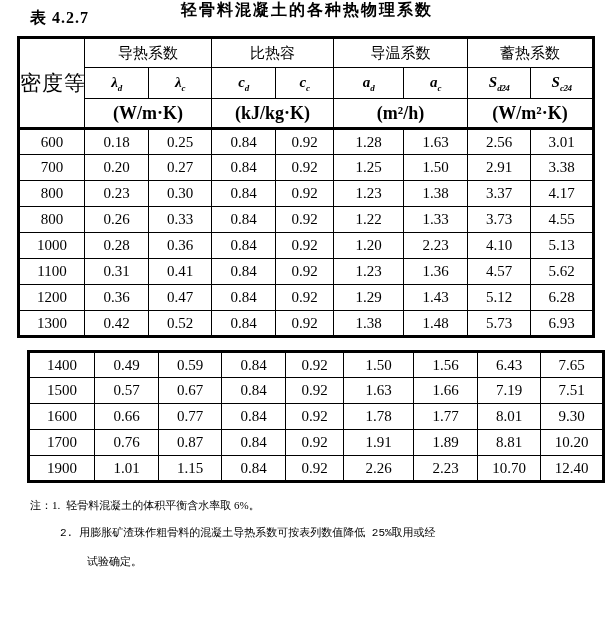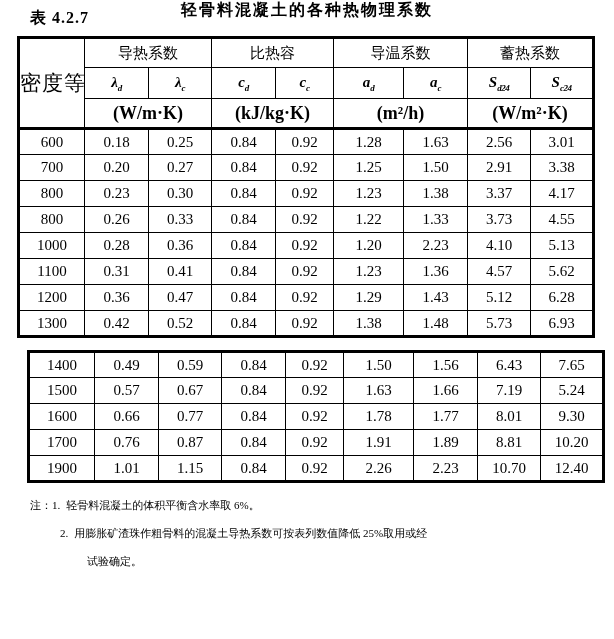--- a/index.html
+++ b/index.html
@@ -28,21 +28,21 @@
   tr.symrow td { height:31px; font-style:italic; font-weight:bold;
     font-family:"Liberation Serif",serif; }
   tr.symrow sub { font-size:9px; font-style:italic; letter-spacing:-0.5px; }
   tr.unitrow td { height:30px; font-weight:bold; font-size:18px;
     border-bottom:3px solid #000; }
   tbody td { height:26px; }
   tbody tr:first-child td { border-top:3px solid #000; }
 
   
   .notes { margin:8px 0 0 30px; font-size:11px; line-height:28px; width:560px; }
-  .notes .n2 { padding-left:30px; }
+  .notes .n2 { padding-left:30px;font-family:Liberation Mono, monospace; }
   .notes .n3 { padding-left:57px; }
   .notes .nnum { margin-right:6px; }
 </style>
 </head>
 <body>
 
 <div class="page">
 
   <div class="caption">
     <span class="num">表 4.2.7</span>
@@ -204,21 +204,21 @@
         </tr>
         <tr>
           <td>1500</td>
           <td>0.57</td>
           <td>0.67</td>
           <td>0.84</td>
           <td>0.92</td>
           <td>1.63</td>
           <td>1.66</td>
           <td>7.19</td>
-          <td>5.24</td>
+          <td>7.51</td>
         </tr>
         <tr>
           <td>1600</td>
           <td>0.66</td>
           <td>0.77</td>
           <td>0.84</td>
           <td>0.92</td>
           <td>1.78</td>
           <td>1.77</td>
           <td>8.01</td>

